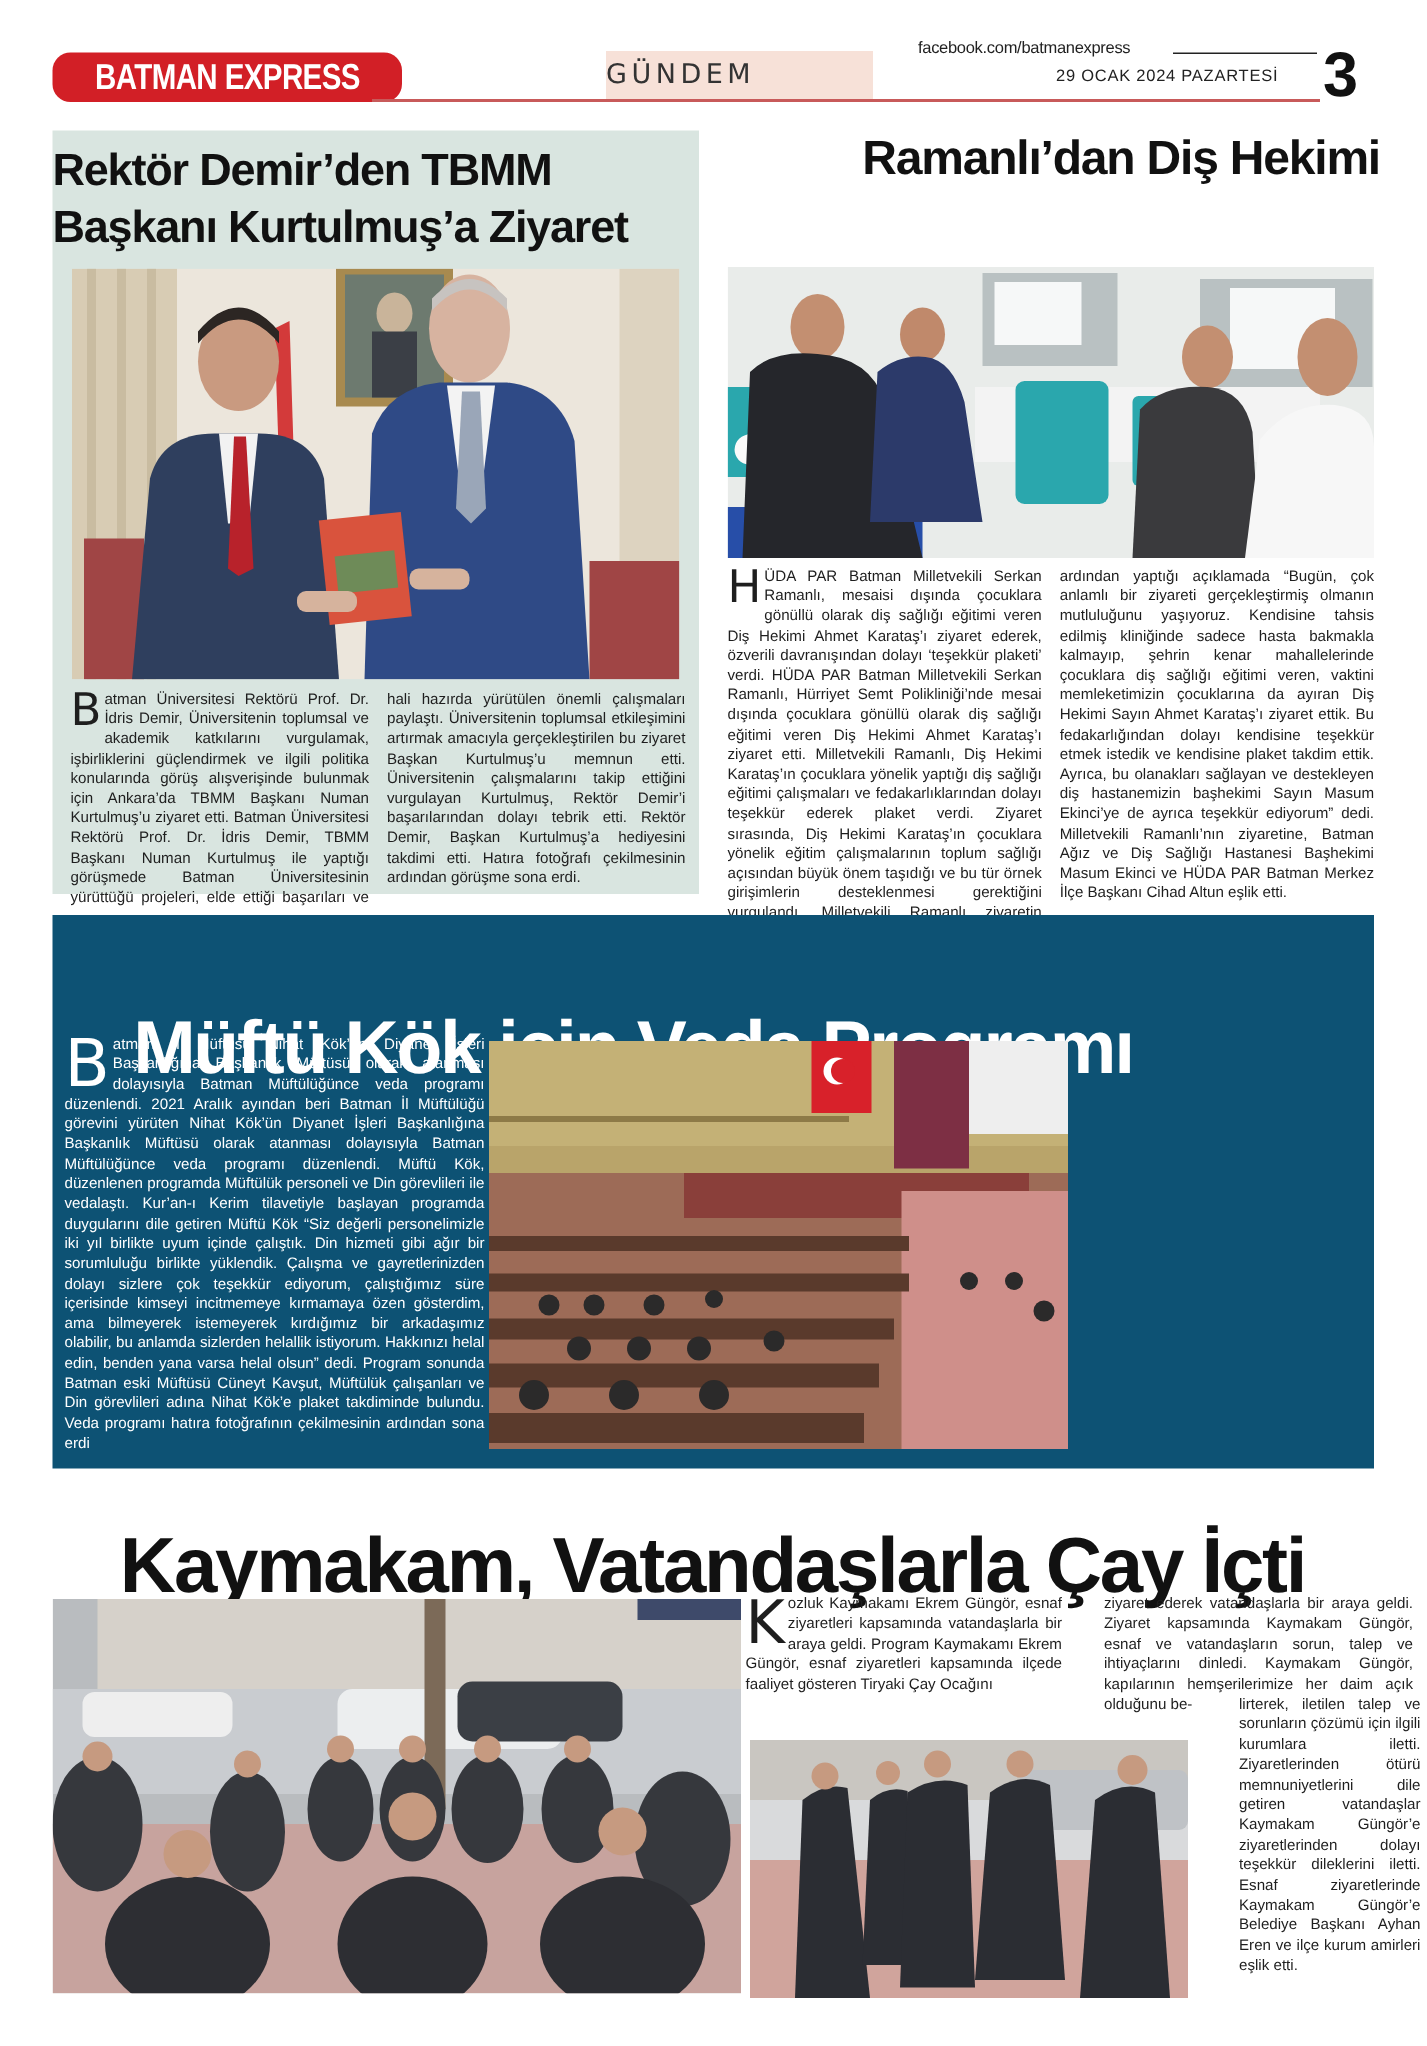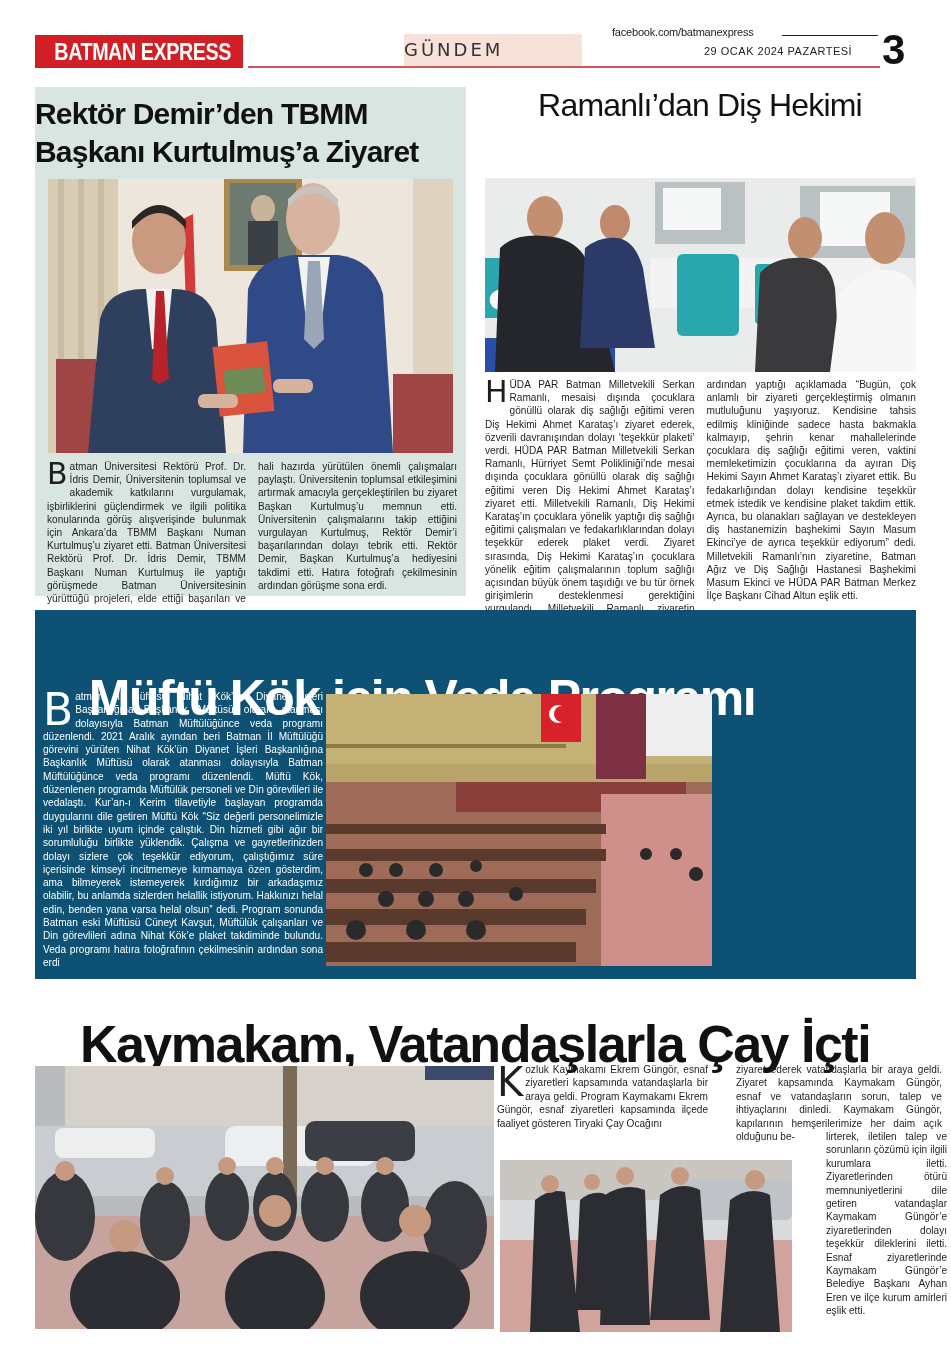--- a/index.html
+++ b/index.html
@@ -2,25 +2,26 @@
 <html><head>
 <meta charset="utf-8">
 <style>
   * { box-sizing: border-box; margin: 0; padding: 0; }
   html, body { width: 951px; height: 1364px; background: #ffffff; overflow: hidden; }
   body { position: relative; font-family: "Liberation Sans", sans-serif; color: #1a1a1a; }
 
   
   .masthead { position: absolute; left: 0; top: 0; width: 951px; height: 80px; }
   .logo {
-    position: absolute; left: 35px; top: 35px; width: 208px; height: 33px;
+    position: absolute; left: 35px; top: 35px; width: 233px; height: 33px;
     background: #d21f26; color: #fff; font-family: "Liberation Sans", sans-serif;
     font-weight: bold; font-size: 24px; line-height: 33px; text-align: center;
     letter-spacing: -0.5px; transform-origin: left center;
     font-stretch: condensed;
+    border-radius: 12px;
   }
   .logo span { display: inline-block; transform: scaleX(0.82); transform-origin: center; white-space: nowrap; }
   .header-rule { position: absolute; left: 248px; top: 66px; width: 632px; height: 2px; background: #c85a5a; }
   .section-tab {
     position: absolute; left: 404px; top: 34px; width: 178px; height: 32px;
     background: #f7e1d8; color: #333; font-size: 18px; letter-spacing: 3px;
     text-align: left; line-height: 32px; font-family: "DejaVu Sans", sans-serif;
   }
   .fb-link { position: absolute; left: 612px; top: 26px; font-size: 11px; color: #222; letter-spacing: -0.2px; }
   .fb-rule { position: absolute; left: 782px; top: 35px; width: 96px; height: 1px; background: #222; }
@@ -33,22 +34,22 @@
     position: absolute; left: 0; top: 8px; width: 431px; text-align: left;
     font-size: 30px; font-weight: bold; line-height: 38px; color: #111; letter-spacing: -0.8px;
   }
   .art1 .photo { position: absolute; left: 13px; top: 92px; width: 405px; height: 274px; overflow: hidden; }
   .art1 .body { position: absolute; left: 12px; top: 373px; width: 410px; column-count: 2; column-gap: 12px;
     font-size: 10.1px; line-height: 13.2px; text-align: justify; color: #1e1e1e; }
 
   
   .art2 { position: absolute; left: 480px; top: 80px; width: 440px; height: 520px; }
   .art2 .headline {
-    position: absolute; left: 0; top: 4px; width: 440px; text-align: center;
-    font-size: 32px; font-weight: normal; line-height: 42px; color: #111; letter-spacing: -0.8px;
+    position: absolute; left: 0; top: 4px; width: 440px; text-align: right;
+    font-size: 32px; font-weight: bold; line-height: 42px; color: #111; letter-spacing: -0.8px;
   }
   .art2 .photo { position: absolute; left: 5px; top: 98px; width: 431px; height: 194px; overflow: hidden; }
   .art2 .body { position: absolute; left: 5px; top: 298px; width: 431px; column-count: 2; column-gap: 12px;
     font-size: 10.1px; line-height: 13.2px; text-align: justify; color: #1e1e1e; }
 
   
   .art3 { position: absolute; left: 35px; top: 610px; width: 881px; height: 369px; background: #0d5274; }
   .art3 .headline {
     position: absolute; left: 0; top: 8px; width: 774px; text-align: center;
     font-size: 50px; font-weight: bold; line-height: 64px; color: #ffffff; letter-spacing: -1.5px; margin-top: 48px;

